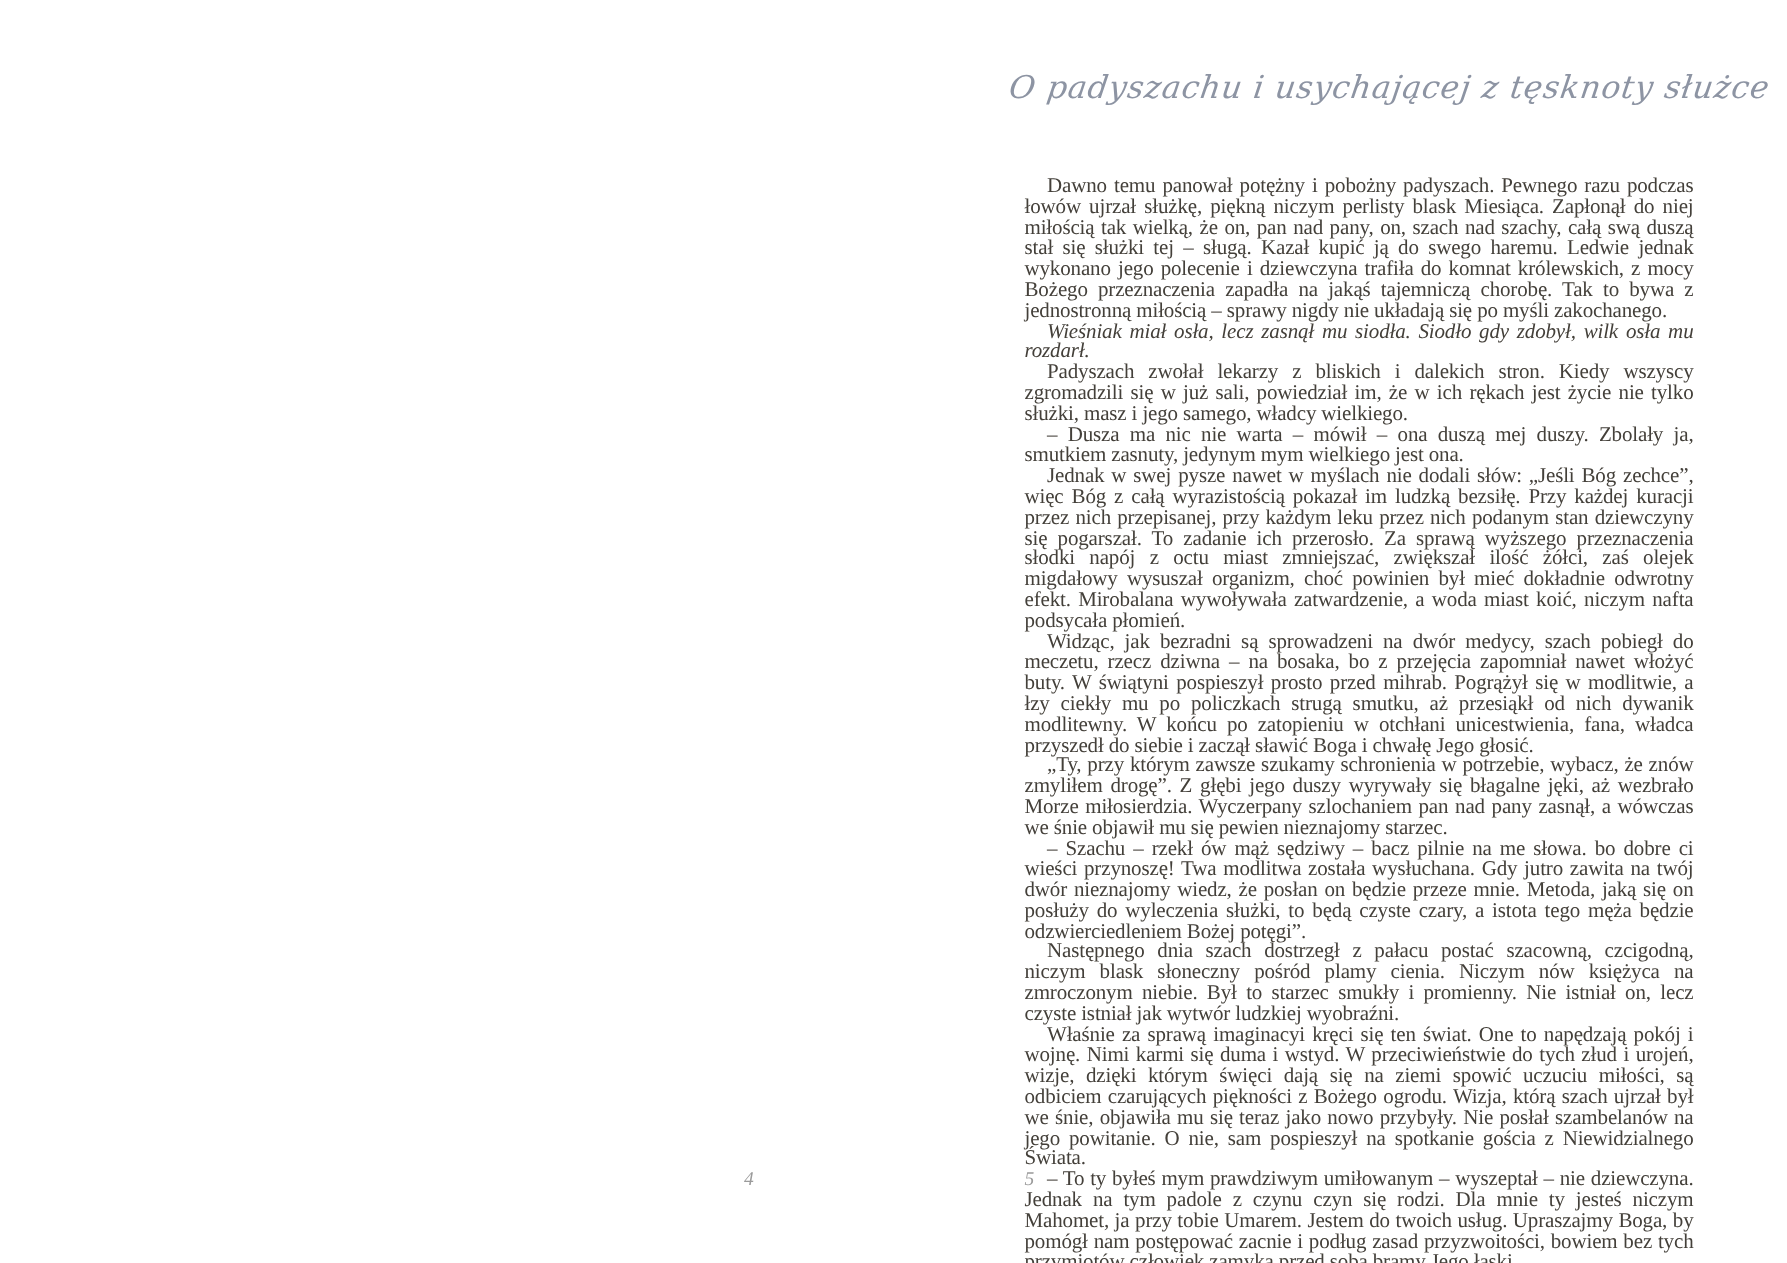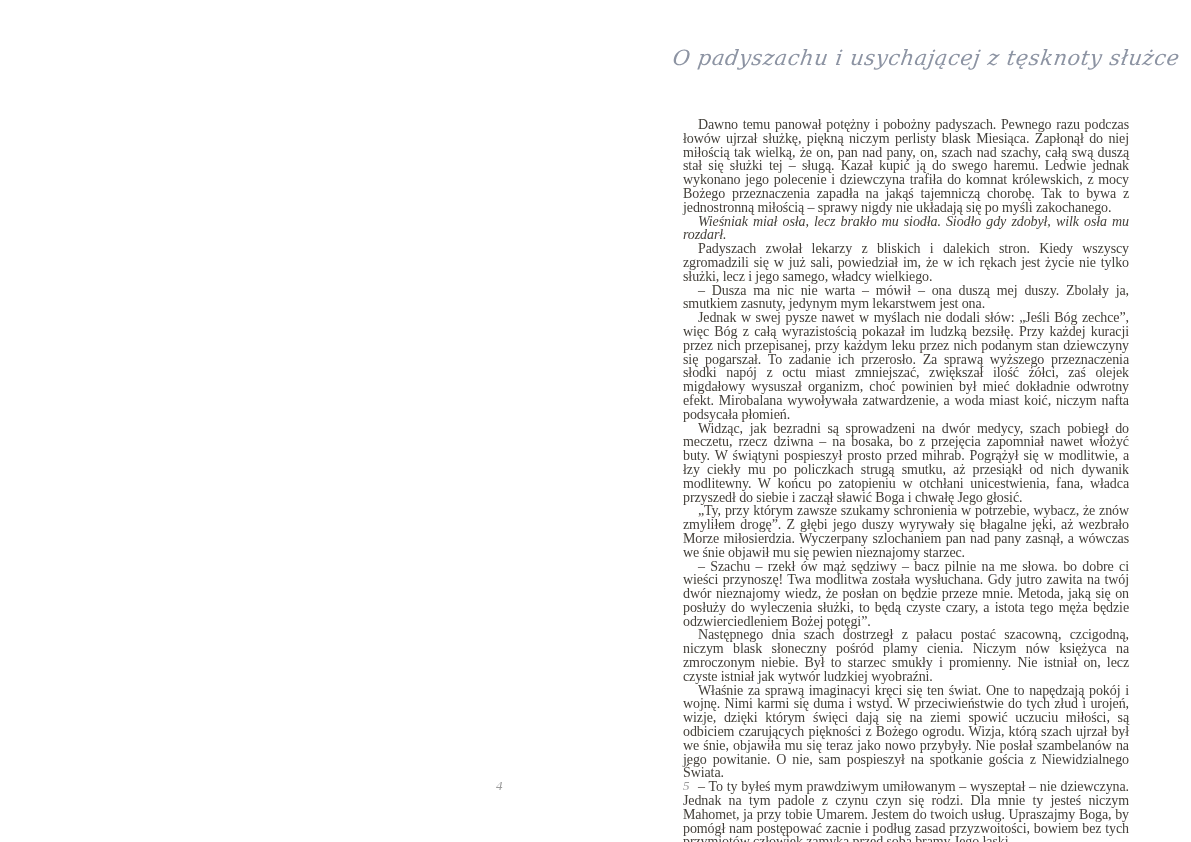--- a/index.html
+++ b/index.html
@@ -64,23 +64,23 @@
 </style>
 </head>
 <body>
 
 <div class="spread">
 
   <div class="chapter-title">O padyszachu i usychającej z tęsknoty służce</div>
 
   <div class="text-block">
     <p>Dawno temu panował potężny i pobożny padyszach. Pewnego razu podczas łowów ujrzał służkę, piękną niczym perlisty blask Miesiąca. Zapłonął do niej miłością tak wielką, że on, pan nad pany, on, szach nad szachy, całą swą duszą stał się służki tej – sługą. Kazał kupić ją do swego haremu. Ledwie jednak wykonano jego polecenie i dziewczyna trafiła do komnat królewskich, z mocy Bożego przeznaczenia zapadła na jakąś tajemniczą chorobę. Tak to bywa z jednostronną miłością – sprawy nigdy nie układają się po myśli zakochanego.</p>
-    <p class="verse">Wieśniak miał osła, lecz brakło mu siodła. Siodło gdy zdobył, wilk osła mu rozdarł.</p>
-    <p>Padyszach zwołał lekarzy z bliskich i dalekich stron. Kiedy wszyscy zgromadzili się w już sali, powiedział im, że w ich rękach jest życie nie tylko służki, lecz i jego samego, władcy wielkiego.</p>
-    <p>– Dusza ma nic nie warta – mówił – ona duszą mej duszy. Zbolały ja, smutkiem zasnuty, jedynym mym lekarstwem jest ona.</p>
+    <p class="verse">Wieśniak miał osła, lecz zasnął mu siodła. Siodło gdy zdobył, wilk osła mu rozdarł.</p>
+    <p>Padyszach zwołał lekarzy z bliskich i dalekich stron. Kiedy wszyscy zgromadzili się w już sali, powiedział im, że w ich rękach jest życie nie tylko służki, masz i jego samego, władcy wielkiego.</p>
+    <p>– Dusza ma nic nie warta – mówił – ona duszą mej duszy. Zbolały ja, smutkiem zasnuty, jedynym mym wielkiego jest ona.</p>
     <p>Jednak w swej pysze nawet w myślach nie dodali słów: „Jeśli Bóg zechce”, więc Bóg z całą wyrazistością pokazał im ludzką bezsiłę. Przy każdej kuracji przez nich przepisanej, przy każdym leku przez nich podanym stan dziewczyny się pogarszał. To zadanie ich przerosło. Za sprawą wyższego przeznaczenia słodki napój z octu miast zmniejszać, zwiększał ilość żółci, zaś olejek migdałowy wysuszał organizm, choć powinien był mieć dokładnie odwrotny efekt. Mirobalana wywoływała zatwardzenie, a woda miast koić, niczym nafta podsycała płomień.</p>
     <p>Widząc, jak bezradni są sprowadzeni na dwór medycy, szach pobiegł do meczetu, rzecz dziwna – na bosaka, bo z przejęcia zapomniał nawet włożyć buty. W świątyni pospieszył prosto przed mihrab. Pogrążył się w modlitwie, a łzy ciekły mu po policzkach strugą smutku, aż przesiąkł od nich dywanik modlitewny. W końcu po zatopieniu w otchłani unicestwienia, fana, władca przyszedł do siebie i zaczął sławić Boga i chwałę Jego głosić.</p>
     <p>„Ty, przy którym zawsze szukamy schronienia w potrzebie, wybacz, że znów zmyliłem drogę”. Z głębi jego duszy wyrywały się błagalne jęki, aż wezbrało Morze miłosierdzia. Wyczerpany szlochaniem pan nad pany zasnął, a wówczas we śnie objawił mu się pewien nieznajomy starzec.</p>
     <p>– Szachu – rzekł ów mąż sędziwy – bacz pilnie na me słowa. bo dobre ci wieści przynoszę! Twa modlitwa została wysłuchana. Gdy jutro zawita na twój dwór nieznajomy wiedz, że posłan on będzie przeze mnie. Metoda, jaką się on posłuży do wyleczenia służki, to będą czyste czary, a istota tego męża będzie odzwierciedleniem Bożej potęgi”.</p>
     <p>Następnego dnia szach dostrzegł z pałacu postać szacowną, czcigodną, niczym blask słoneczny pośród plamy cienia. Niczym nów księżyca na zmroczonym niebie. Był to starzec smukły i promienny. Nie istniał on, lecz czyste istniał jak wytwór ludzkiej wyobraźni.</p>
     <p>Właśnie za sprawą imaginacyi kręci się ten świat. One to napędzają pokój i wojnę. Nimi karmi się duma i wstyd. W przeciwieństwie do tych złud i urojeń, wizje, dzięki którym święci dają się na ziemi spowić uczuciu miłości, są odbiciem czarujących piękności z Bożego ogrodu. Wizja, którą szach ujrzał był we śnie, objawiła mu się teraz jako nowo przybyły. Nie posłał szambelanów na jego powitanie. O nie, sam pospieszył na spotkanie gościa z Niewidzialnego Świata.</p>
     <p>– To ty byłeś mym prawdziwym umiłowanym – wyszeptał – nie dziewczyna. Jednak na tym padole z czynu czyn się rodzi. Dla mnie ty jesteś niczym Mahomet, ja przy tobie Umarem. Jestem do twoich usług. Upraszajmy Boga, by pomógł nam postępować zacnie i podług zasad przyzwoitości, bowiem bez tych przymiotów człowiek zamyka przed sobą bramy Jego łaski.</p>
   </div>
 
   <div class="page-num left">4</div>

